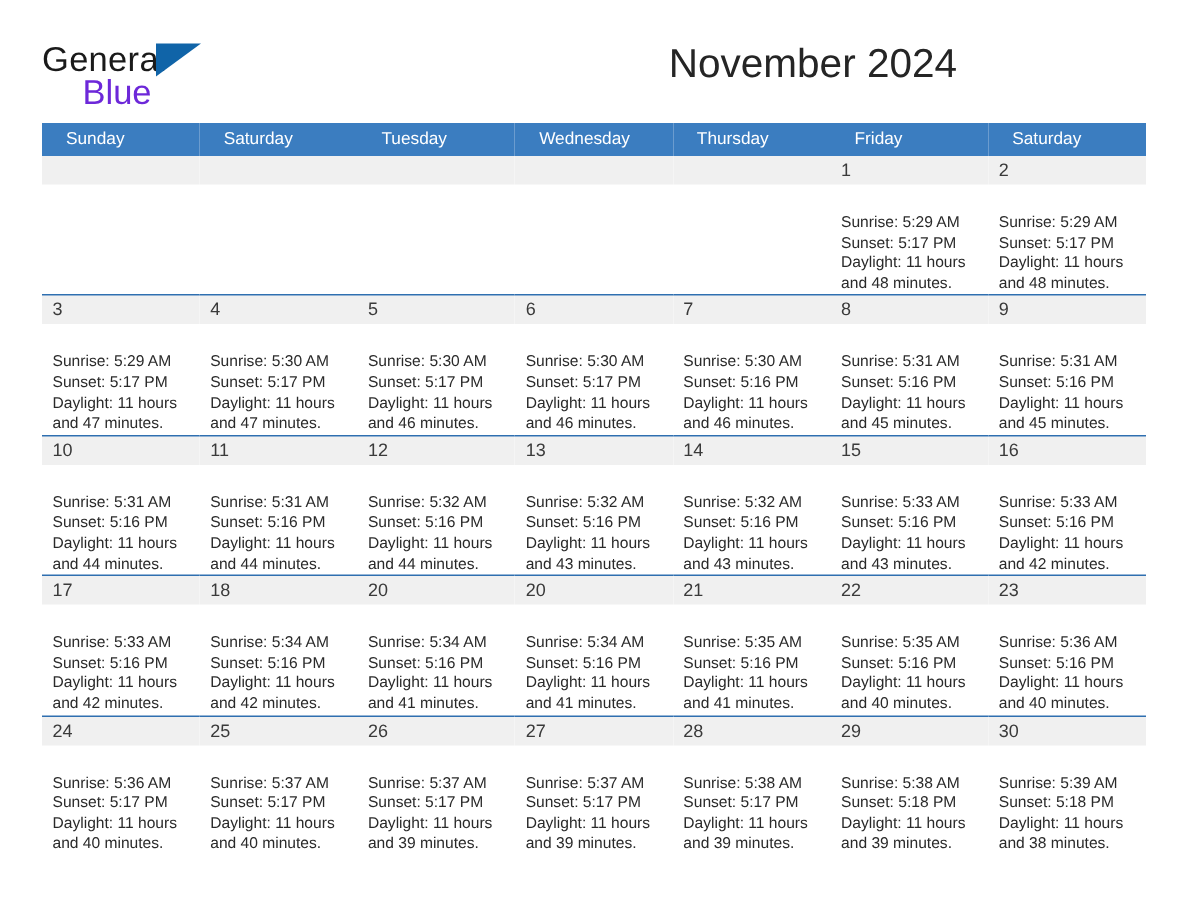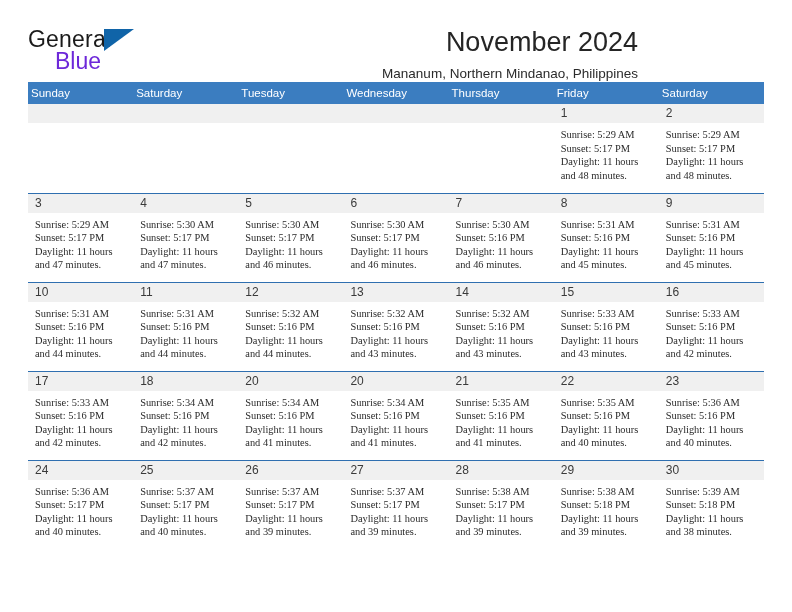--- a/index.html
+++ b/index.html
@@ -88,21 +88,21 @@
     width: 736px;
     border-collapse: collapse;
     table-layout: fixed;
   }
   .calendar thead th {
     background: #3b7dc0;
     color: #ffffff;
     font-size: 11.5px;
     font-weight: normal;
     text-align: left;
-    padding: 5px 0 5px 3px;
+    padding: 5px 0 5px 16px;
     height: 19px;
     box-sizing: border-box;
     margin-left: 44px;
   }
   .calendar tbody td {
     vertical-align: top;
     border-top: 1px solid #2f6fb0;
     padding: 0;
     height: 89px;
     box-sizing: border-box;
@@ -117,25 +117,24 @@
     color: #3a3a3a;
     padding: 3px 0 3px 7px;
     height: 19px;
     box-sizing: border-box;
     line-height: 13px;
   }
   .daynum.empty {
     color: transparent;
   }
   .info {
-    padding: 5px 6px 0 7px;
+    padding: 19px 6px 0 7px;
     font-size: 10.4px;
     line-height: 13.6px;
     color: #2a2a2a;
-    font-family: Liberation Serif, serif;
   }
   .info div {
     white-space: nowrap;
   }
   .info .dl-wrap {
     white-space: normal;
   }
 </style>
 </head>
 <body>
@@ -145,21 +144,20 @@
   <div class="header">
 
     <div class="brand">
       <span class="brand-general">General</span>
       <span class="brand-tri"></span>
       <span class="brand-blue">Blue</span>
     </div>
 
     <div class="titles">
       <div class="cal-title">November 2024</div>
-      <div class="cal-subtitle">Mananum, Northern Mindanao, Philippines</div>
     </div>
 
   </div>
 
   <table class="calendar">
     <thead>
       <tr>
         <th>Sunday</th>
         <th>Saturday</th>
         <th>Tuesday</th>

